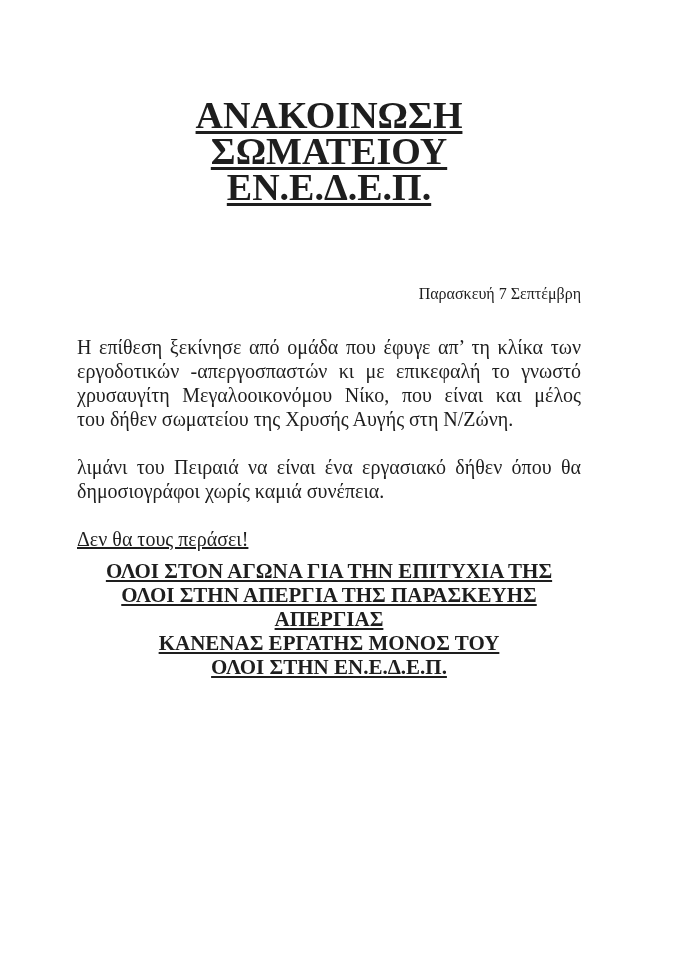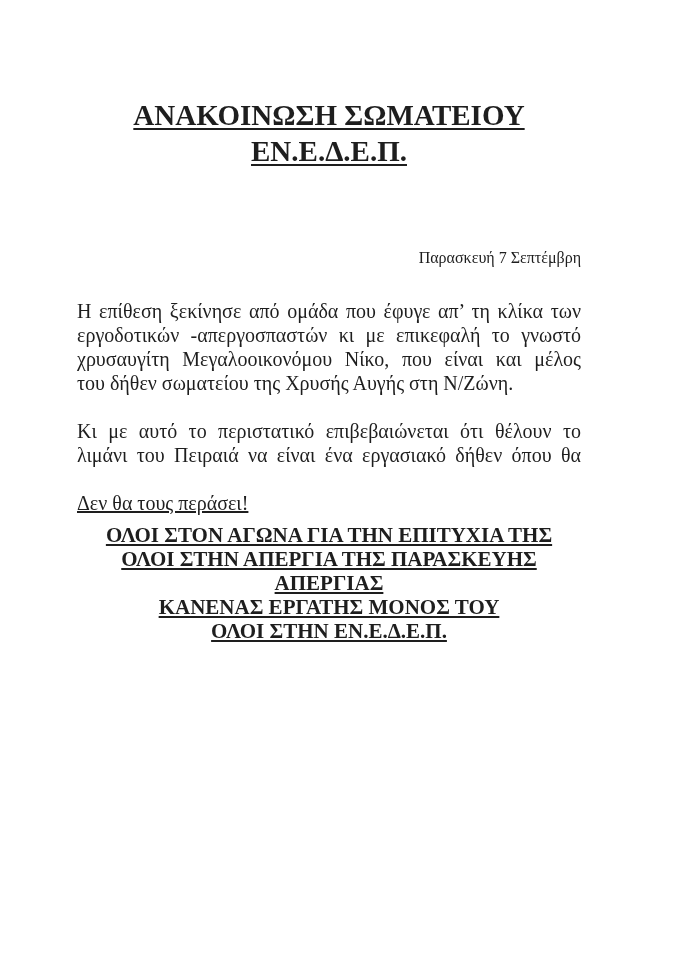--- a/index.html
+++ b/index.html
@@ -15,21 +15,21 @@
     color: #1e1e1e;
     font-family: "Liberation Serif", "DejaVu Serif", serif;
     overflow: hidden;
     box-sizing: border-box;
     padding: 0 93px 0 77px; 
   }
   .title-block {
     margin-top: 97px;
     text-align: center;
     font-weight: bold;
-    font-size: 29px;
+    font-size: 38px;
     line-height: 36px;
   }
   .title-line {
     text-decoration: underline;
     text-underline-offset: 3px;
   }
   .dateline {
     margin-top: 76px;
     text-align: right;
     font-size: 16px;
@@ -83,22 +83,22 @@
   <div class="dateline">Παρασκευή 7 Σεπτέμβρη</div>
 
   <div class="paragraphs">
       <div class="para">
         <div class="line">Η επίθεση ξεκίνησε από ομάδα που έφυγε απ’ τη κλίκα των</div>
         <div class="line">εργοδοτικών -απεργοσπαστών κι με επικεφαλή το γνωστό</div>
         <div class="line">χρυσαυγίτη Μεγαλοοικονόμου Νίκο, που είναι και μέλος</div>
         <div class="line last">του δήθεν σωματείου της Χρυσής Αυγής στη Ν/Ζώνη.</div>
       </div>
       <div class="para">
-        <div class="line">Κι με αυτό το περιστατικό επιβεβαιώνεται ότι θέλουν το</div>
         <div class="line">λιμάνι του Πειραιά να είναι ένα εργασιακό δήθεν όπου θα</div>
+        <div class="line last">δημοσιογράφοι χωρίς καμιά συνέπεια.</div>
       </div>
     </div>
 
   <div class="closing">Δεν θα τους περάσει!</div>
 
   <div class="slogans">
       <div class="slogan-line">ΟΛΟΙ ΣΤΟΝ ΑΓΩΝΑ ΓΙΑ ΤΗΝ ΕΠΙΤΥΧΙΑ ΤΗΣ</div>
       <div class="slogan-line">ΟΛΟΙ ΣΤΗΝ ΑΠΕΡΓΙΑ ΤΗΣ ΠΑΡΑΣΚΕΥΗΣ</div>
       <div class="slogan-line">ΑΠΕΡΓΙΑΣ</div>
       <div class="slogan-line">ΚΑΝΕΝΑΣ ΕΡΓΑΤΗΣ ΜΟΝΟΣ ΤΟΥ</div>

